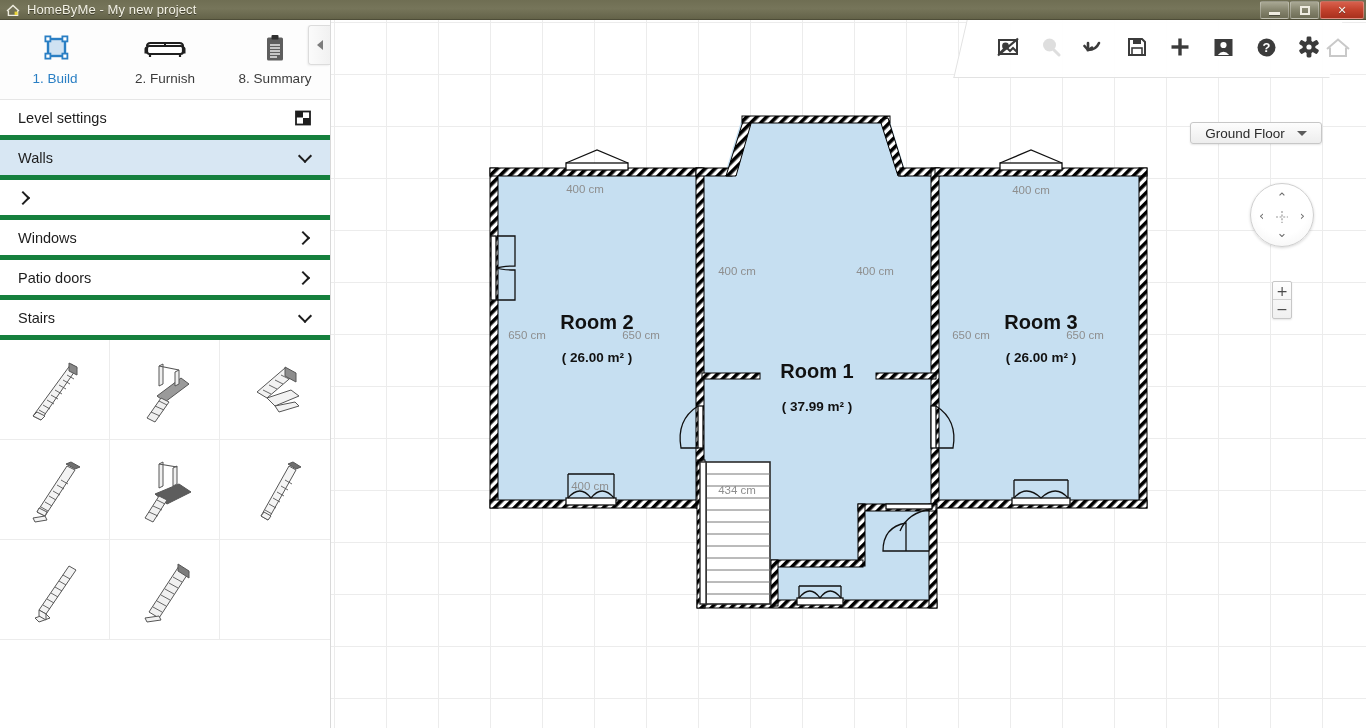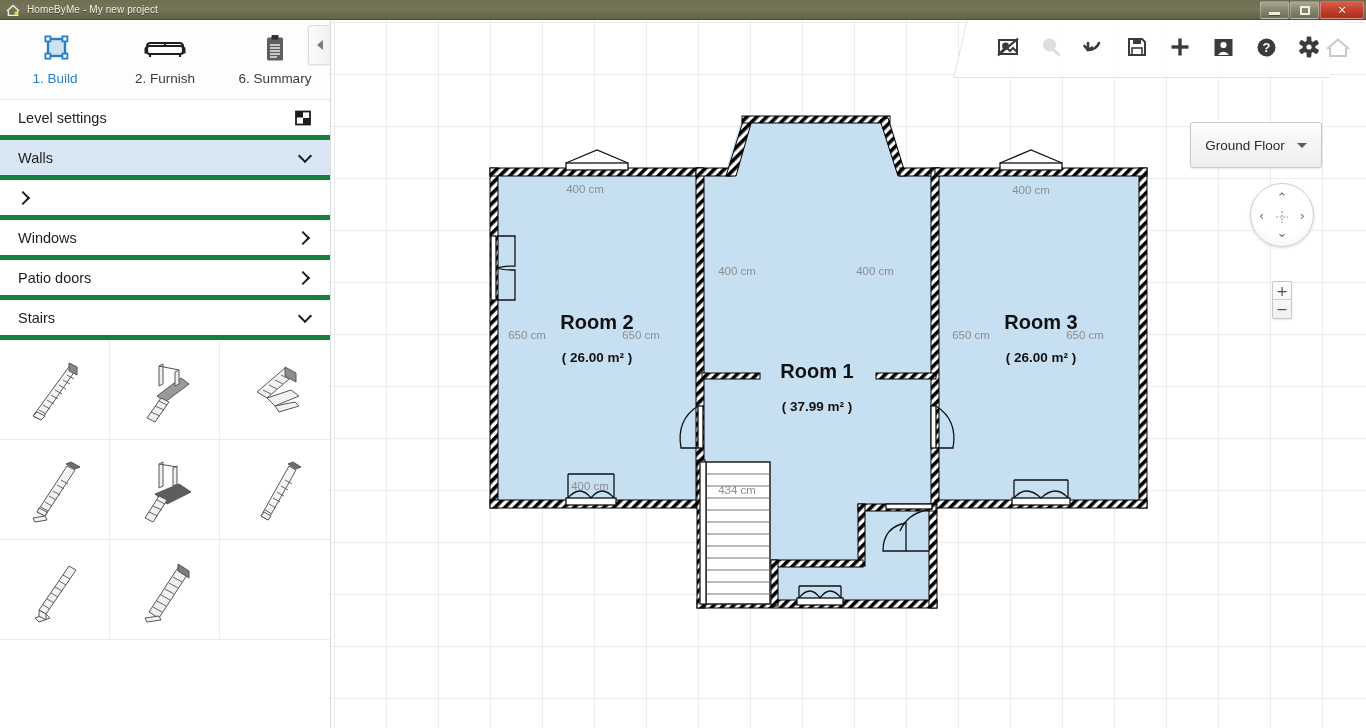--- a/index.html
+++ b/index.html
@@ -16,21 +16,21 @@
     background: linear-gradient(to bottom, #6f6e53 0%, #76755a 45%, #646349 100%);
     display: flex; align-items: center;
     border-bottom: 1px solid #4e4d38;
   }
   #titlebar .app-icon {
     width: 16px; height: 16px; margin-left: 5px; margin-right: 6px;
     position: relative; flex: 0 0 auto;
   }
   #titlebar .app-icon svg { display: block; }
   #title-text {
-    font-size: 10px; color: #f3f1e4; letter-spacing: .1px;
+    font-size: 13px; color: #f3f1e4; letter-spacing: .1px;
     text-shadow: 0 1px 0 rgba(0,0,0,.45);
     white-space: nowrap;
   }
   #win-controls {
     position: absolute; right: 2px; top: 1px;
     display: flex; align-items: center; gap: 1px;
   }
   .win-btn {
     width: 29px; height: 18px;
     border: 1px solid rgba(255,255,255,.28);
@@ -146,21 +146,21 @@
   .tb-btn.disabled { opacity: .33; cursor: default; }
   #home-btn {
     position: absolute; right: 14px; top: 16px;
     width: 28px; height: 28px; display: flex;
     align-items: center; justify-content: center; cursor: pointer;
   }
 
   
   #floor-select {
     position: absolute; right: 44px; top: 102px;
-    width: 132px; height: 46px;
+    width: 132px; height: 22px;
     background: linear-gradient(to bottom,#fdfdfd,#ededed);
     border: 1px solid #c7c7c7; border-radius: 3px;
     display: flex; align-items: center; justify-content: center; gap: 12px;
     font-size: 13.5px; color: #2b2b2b;
     box-shadow: 0 1px 2px rgba(0,0,0,.10);
     cursor: pointer;
   }
   #floor-select .caret {
     width: 0; height: 0; border-left: 5px solid transparent;
     border-right: 5px solid transparent; border-top: 5px solid #5b5b5b;
@@ -266,21 +266,21 @@
           <rect x="9.5" y="1" width="7" height="4.5" rx="1" fill="#2f2f2f"></rect>
           <g stroke="#ffffff" stroke-width="1.3">
             <line x1="8" y1="11" x2="18" y2="11"></line>
               <line x1="8" y1="14" x2="18" y2="14"></line>
             <line x1="8" y1="17" x2="18" y2="17"></line>
               <line x1="8" y1="20" x2="18" y2="20"></line>
             <line x1="8" y1="23" x2="15" y2="23"></line>
           </g>
         </svg>
       </span>
-      <span class="step-label">6. Summary</span>
+      <span class="step-label">8. Summary</span>
     </div>
   </div>
 
   <div class="menu-row">
     <span class="m-label">Level settings</span>
     <span class="lvl-ico">
       <svg width="18" height="18" viewBox="0 0 18 18">
         <rect x="2" y="2.5" width="14" height="13" fill="none" stroke="#1d1d1d" stroke-width="1.8"></rect>
         <rect x="2" y="2.5" width="7" height="6" fill="#1d1d1d"></rect>
         <rect x="9" y="9" width="7" height="6.5" fill="#1d1d1d"></rect>

